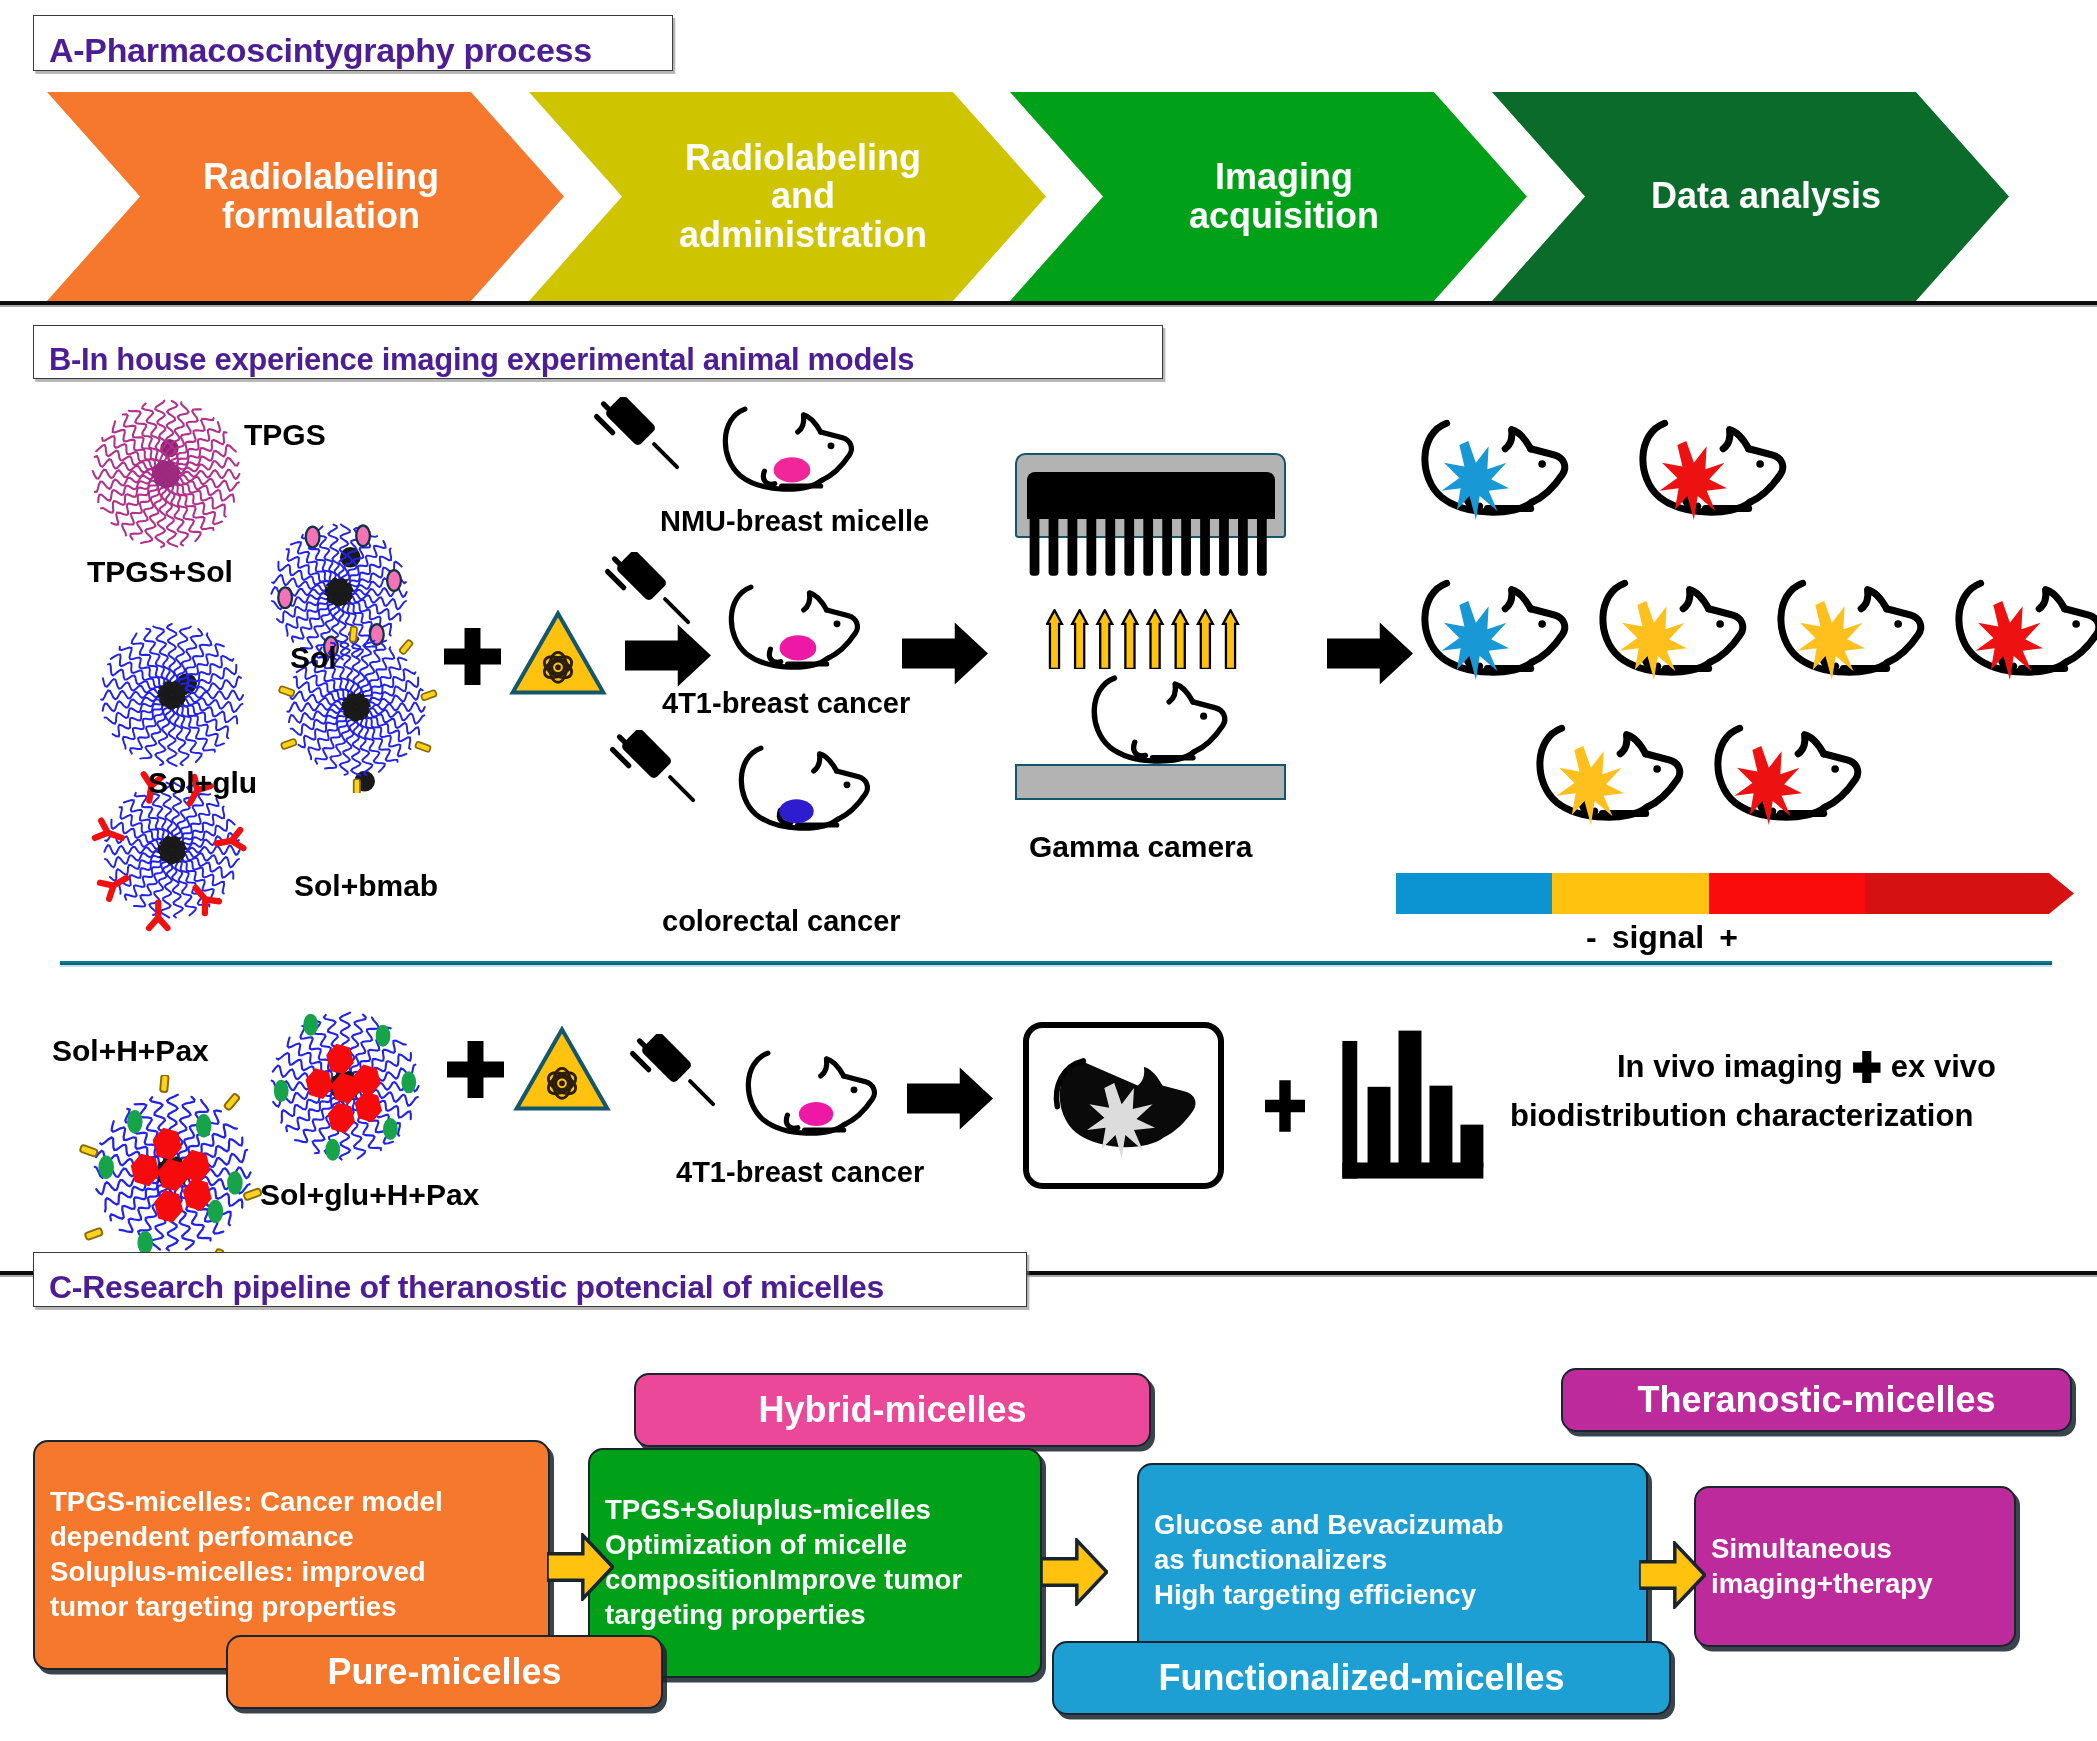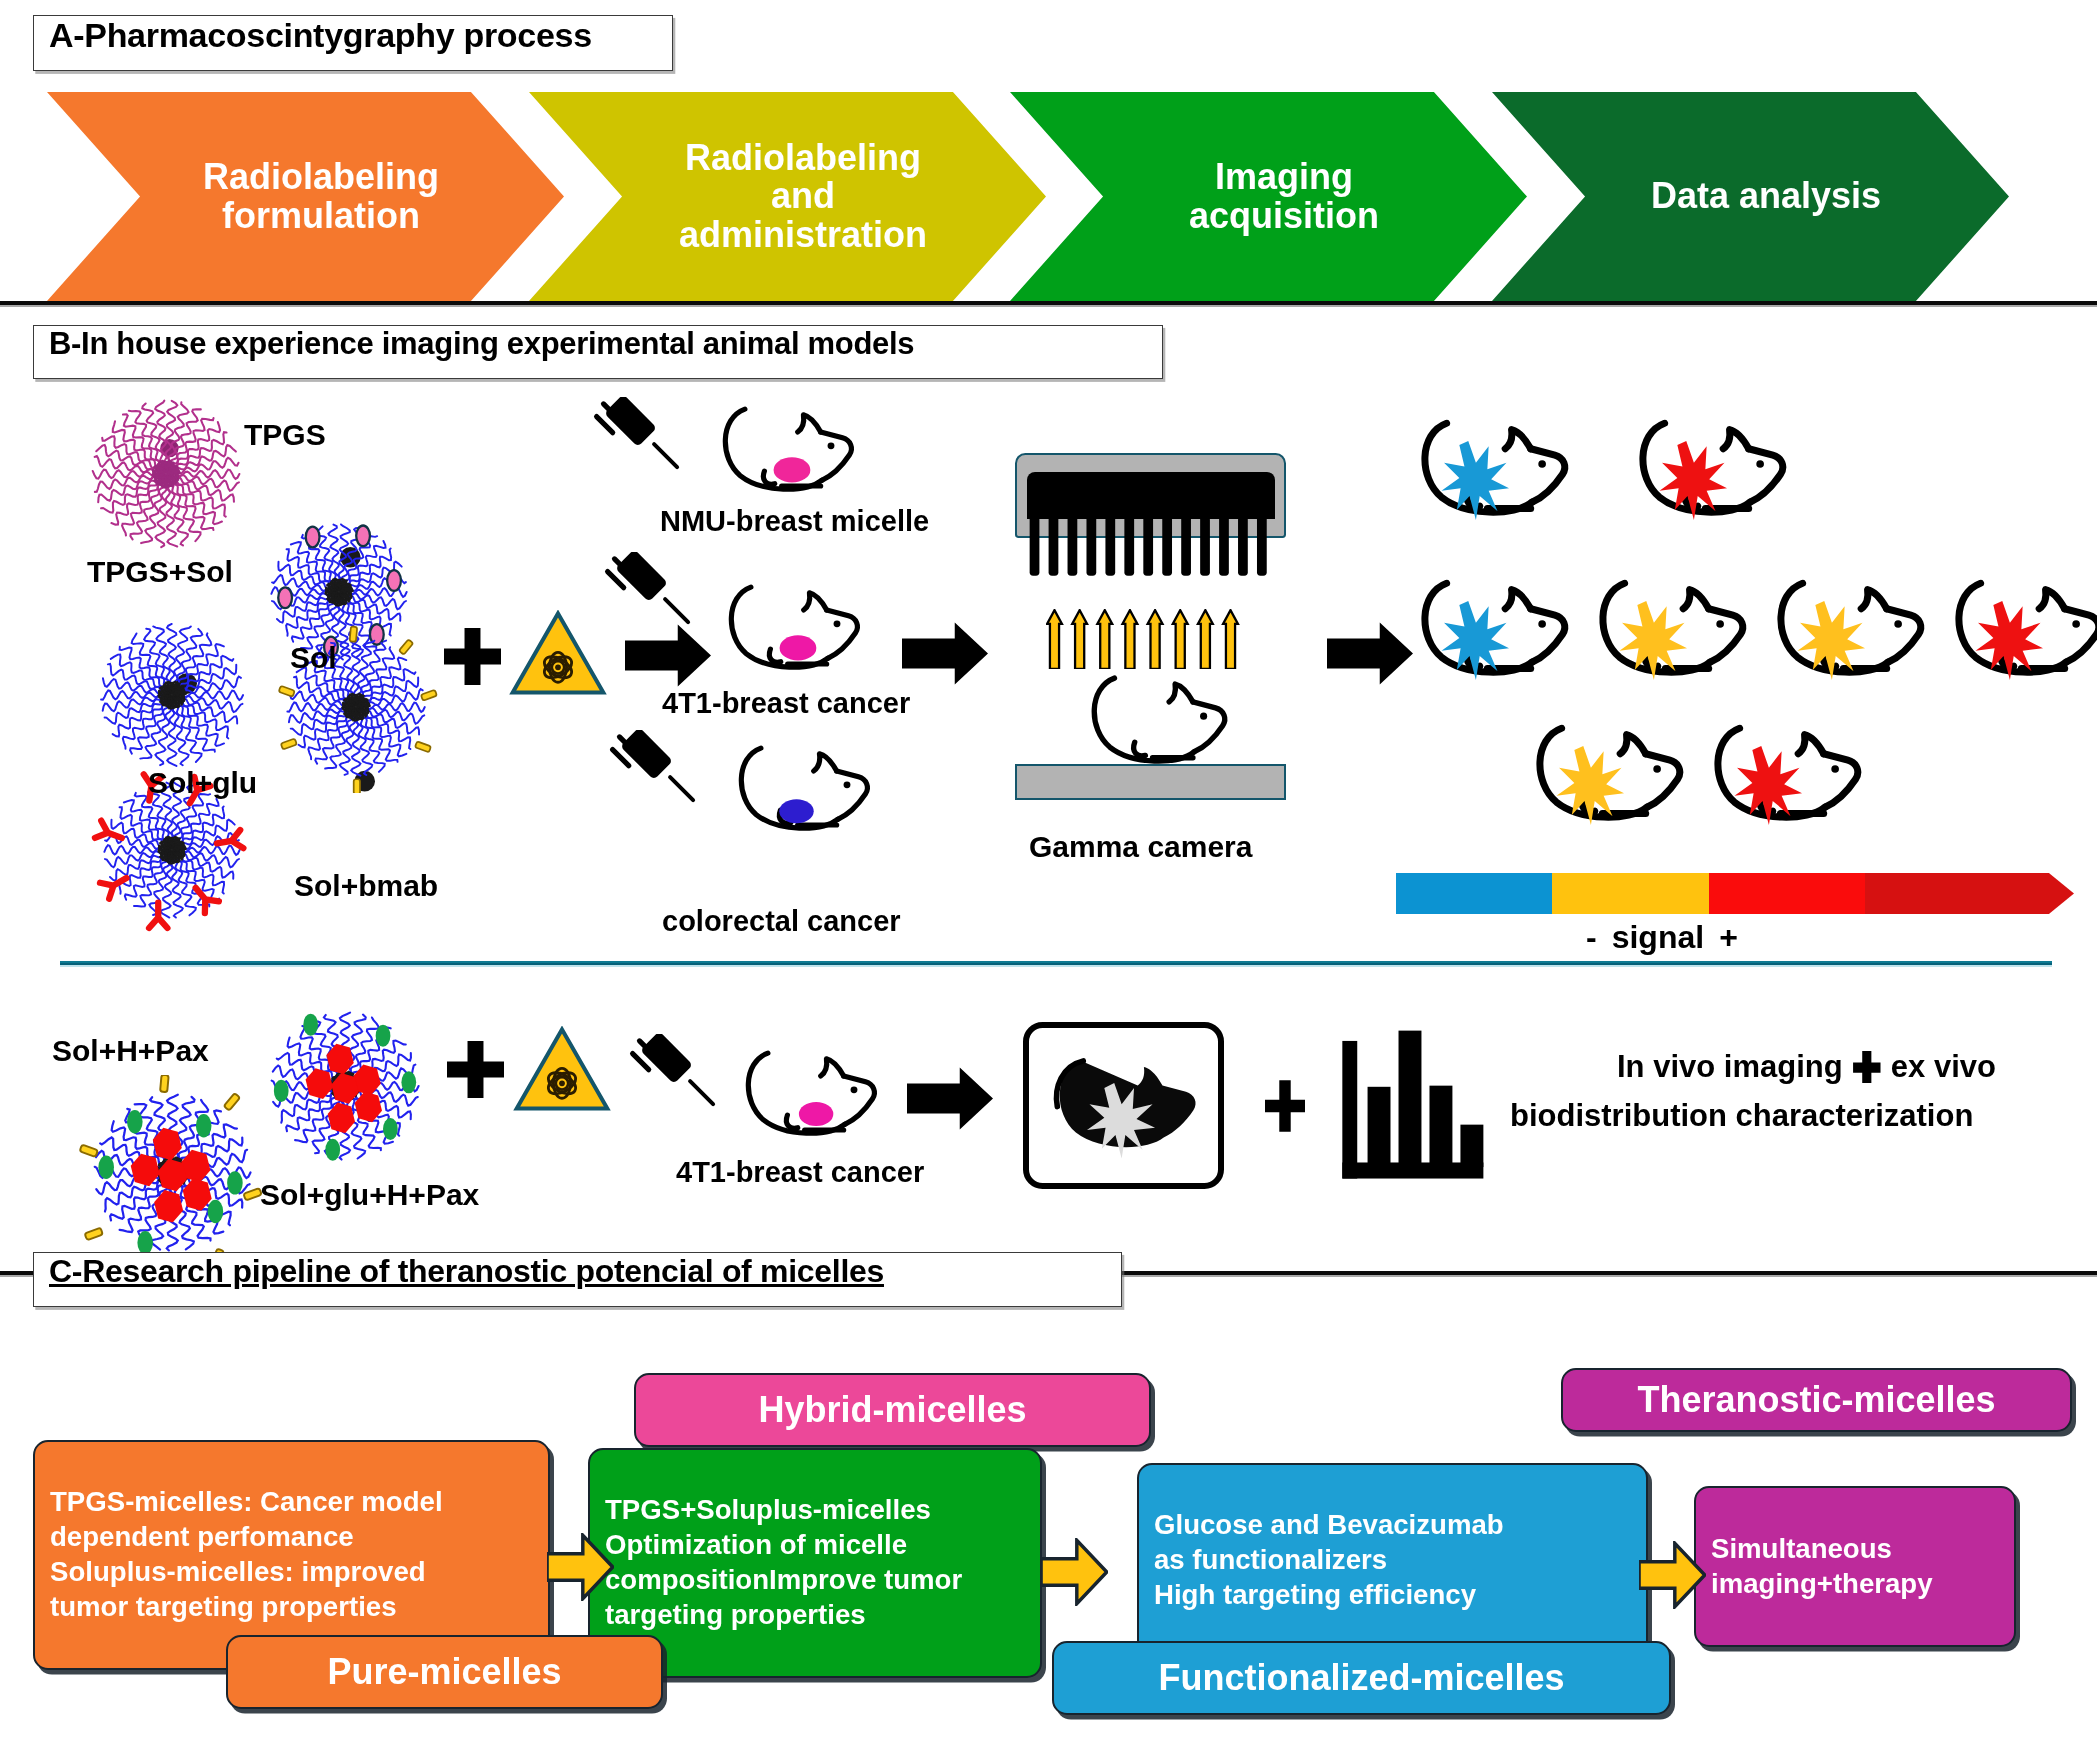--- a/index.html
+++ b/index.html
@@ -14,24 +14,24 @@
     background: #ffffff;
     overflow: hidden;
   }
 
   
   .sec-title {
     position: absolute;
     background: #ffffff;
     border: 1.7px solid #3a3a3a;
     box-shadow: 2.3px 2.9px 0 rgba(120,120,120,0.55);
-    display: flex; align-items: flex-start;
+    display: flex; align-items: flex-end;
     padding: 0 15px;
     font-weight: bold;
-    color: #000000;
+    color: #4c1d95;
     white-space: nowrap;
     letter-spacing: -0.3px;
   }
 
   
   .hrule {
     position: absolute; left: 0;
     height: 5.7px;
     background: linear-gradient(to bottom,#0b0b0b 0 60%, #a8a8a8 60% 100%);
   }
@@ -991,21 +991,21 @@
     <span>In vivo imaging</span>
     <svg style="width:27.6px;height:32px;" viewBox="0 0 48 56">
       <path d="M16 0 H32 V20 H48 V38 H32 V56 H16 V38 H0 V20 H16 Z" fill="#000"></path>
     </svg>
     <span>ex vivo</span>
   </div>
   <div class="lbl" style="left:1510px; top:1098px; font-size:31px;">biodistribution characterization</div>
 
   <div class="hrule" style="top:1271px; width:2097px;"></div>
 
-  <div class="sec-title" style="left:33px; top:1252px; width:1089px; height:55px; font-size:32px;text-decoration:underline;">
+  <div class="sec-title" style="left:33px; top:1252px; width:994px; height:55px; font-size:32px;">
     <span>C-Research pipeline of theranostic potencial of micelles</span>
   </div>
 
   <div class="cbox center" style="left:634px; top:1373px; width:517px; height:74px; background:#ec4899; font-size:36px;">
     <span class="txt">Hybrid-micelles</span>
   </div>
   <div class="cbox center" style="left:1561px; top:1368px; width:511px; height:64px; background:#BD2A9B; font-size:36px;">
     <span class="txt">Theranostic-micelles</span>
   </div>
 

